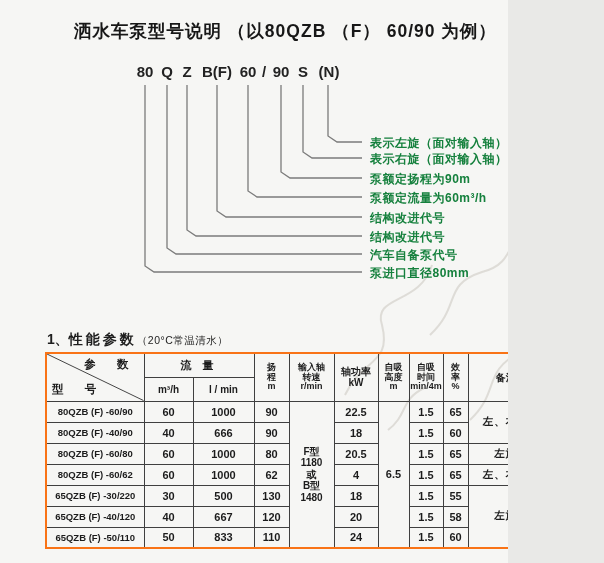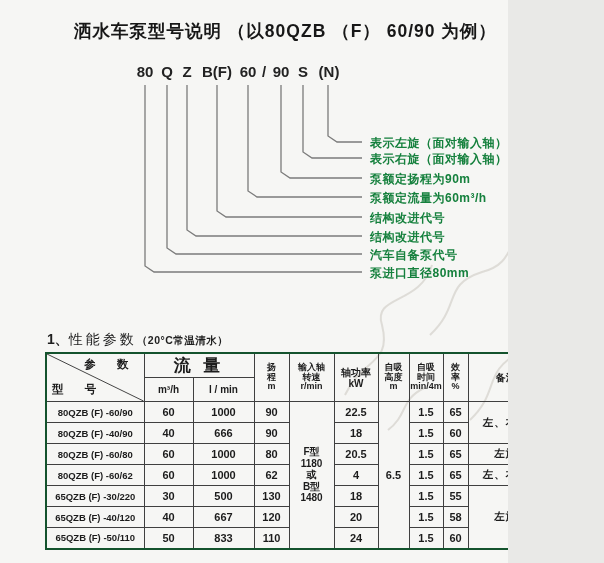--- a/index.html
+++ b/index.html
@@ -19,31 +19,31 @@
   .conn{stroke:#7b7b7b;stroke-width:1.3;fill:none;}
   .wm{stroke:#cbc7c0;stroke-width:2;fill:none;opacity:.55;}
 
   
   .code-label{position:absolute;left:370px;font-size:12px;font-weight:700;color:#15803d;
     letter-spacing:.5px;white-space:nowrap;}
 
   
   .section-heading{position:absolute;left:47px;top:330px;white-space:nowrap;}
   .section-number{font-size:14px;font-weight:700;}
-  .section-title{font-size:14px;font-weight:400;letter-spacing:3px;}
-  .section-subtitle{font-size:10.5px;font-weight:700;letter-spacing:.5px;}
+  .section-title{font-size:14px;font-weight:700;letter-spacing:3px;}
+  .section-subtitle{font-size:10.5px;font-weight:400;letter-spacing:.5px;}
 
   
   table.params{position:absolute;left:45px;top:352px;width:498px;border-collapse:collapse;
-    table-layout:fixed;border:2px solid #14532d;}
+    table-layout:fixed;border:2px solid #f97316;}
   table.params th,table.params td{border:1px solid #3f3f3f;padding:0;text-align:center;
     vertical-align:middle;font-weight:700;color:#1c1c1c;overflow:hidden;}
   table.params thead tr{height:24px;}
   table.params tbody tr{height:21px;}
-  th.h-big{font-size:17px;letter-spacing:4px;}
+  th.h-big{font-size:11px;letter-spacing:4px;}
   th.h-med{font-size:10px;line-height:1.1;margin-top:16px;}
   th.h-small{font-size:9px;line-height:1.05;}
   td.c-model{font-size:9.5px;white-space:nowrap;}
   td.c-num{font-size:11px;}
   td.c-note{font-size:10.5px;letter-spacing:1px;}
   td.c-speed{font-size:10px;line-height:1.15;}
   .pre{white-space:pre-line;}
 
   
   th.corner-cell{position:relative;}

